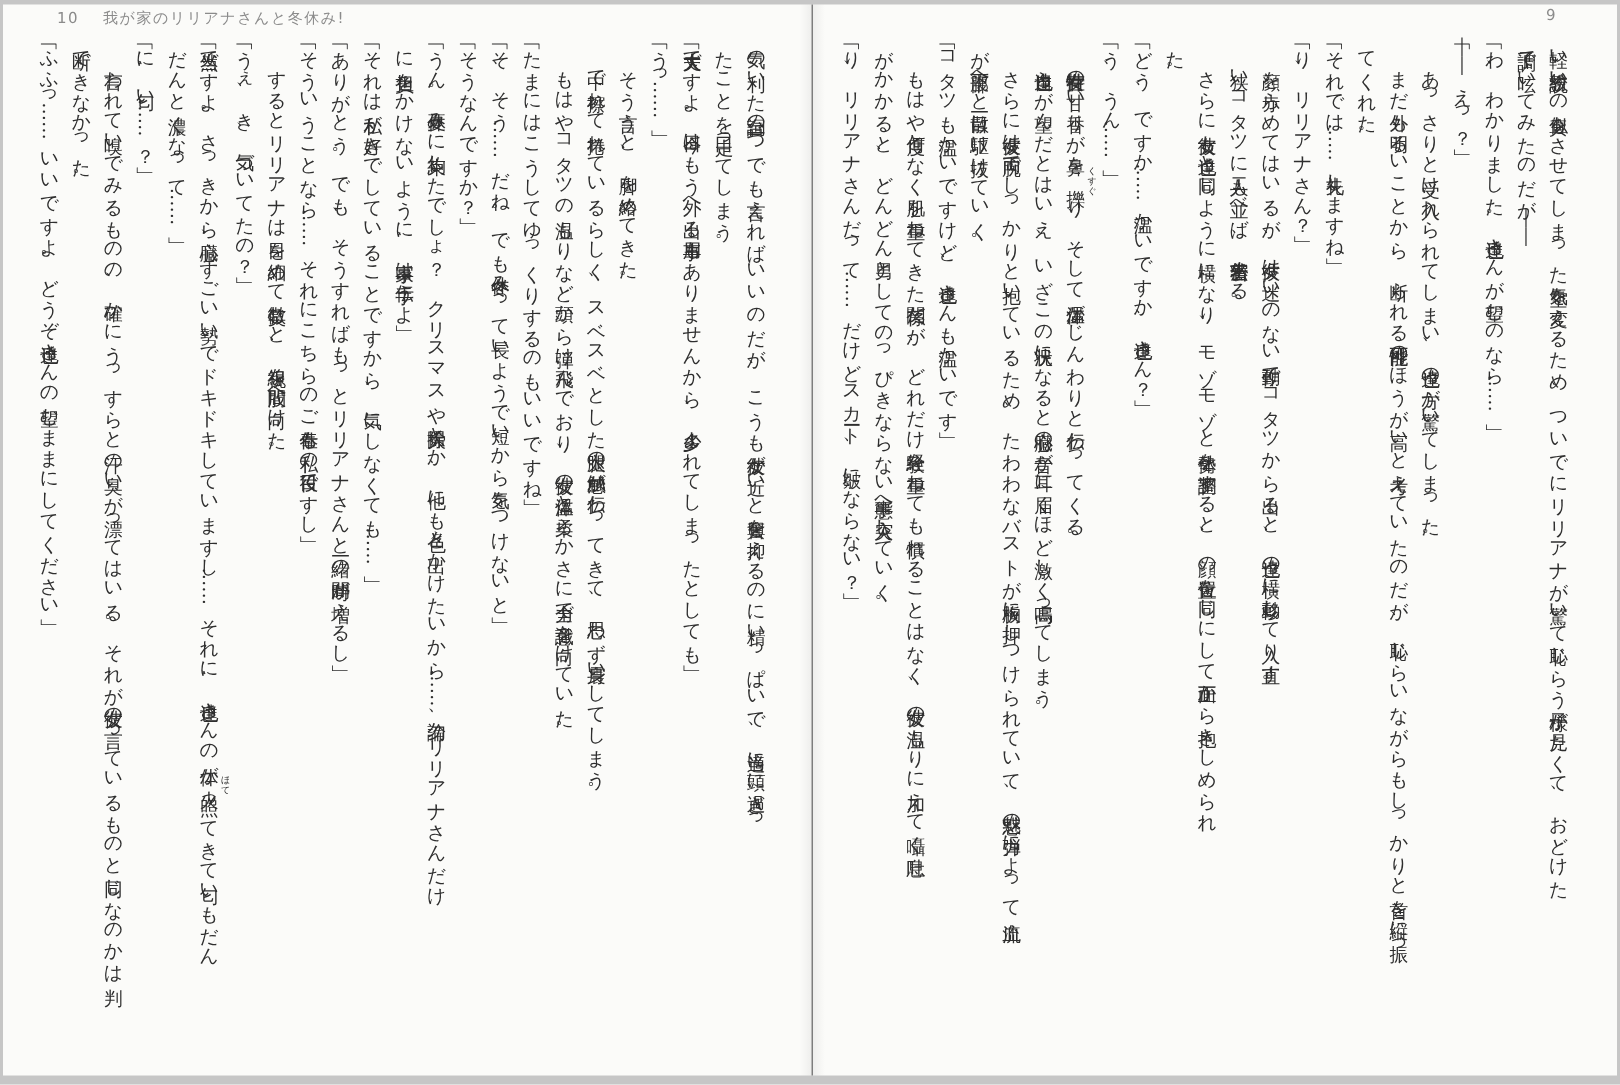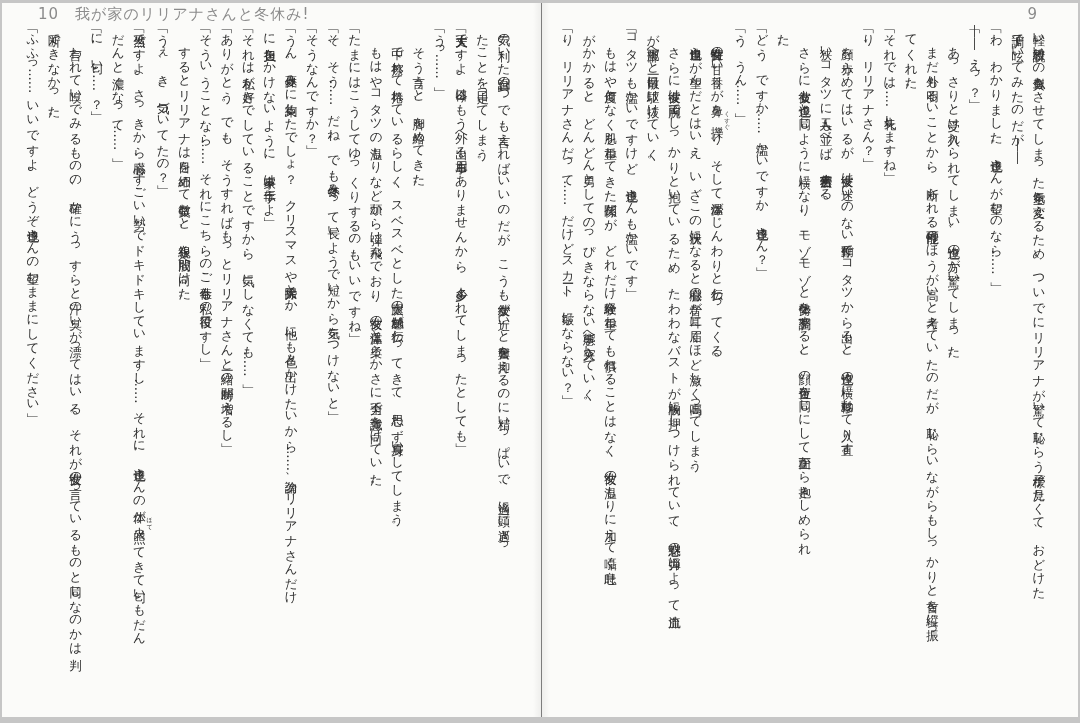--- a/index.html
+++ b/index.html
@@ -24,21 +24,21 @@
     position:absolute;top:0;bottom:0;left:531px;width:8px;
     background:linear-gradient(to right, rgba(0,0,0,0), rgba(0,0,0,0.05));
   }
   .gutter-shade-r{
     position:absolute;top:0;bottom:0;left:540px;width:8px;
     background:linear-gradient(to left, rgba(0,0,0,0), rgba(0,0,0,0.05));
   }
   .running-head{
     position:absolute;top:2px;
     font-family:"DejaVu Sans","Liberation Sans",sans-serif;
-    font-size:15px;color:#8b8b8b;letter-spacing:1px;
+    font-size:10px;color:#8b8b8b;letter-spacing:1px;
     white-space:nowrap;
   }
   .head-left{left:36px;}
   .head-right{right:40px;}
   .head-title{margin-left:16px;}
   .vtext{
     position:absolute;top:22px;
     writing-mode:vertical-rl;
     -webkit-writing-mode:vertical-rl;
     text-orientation:mixed;

